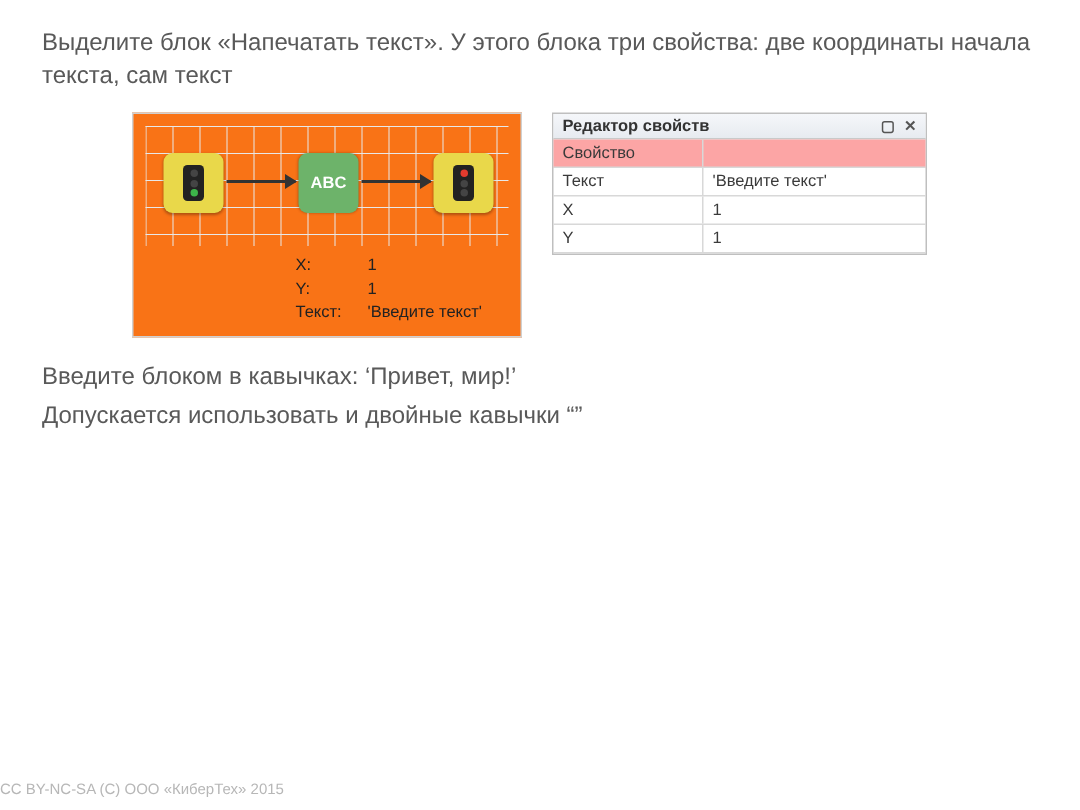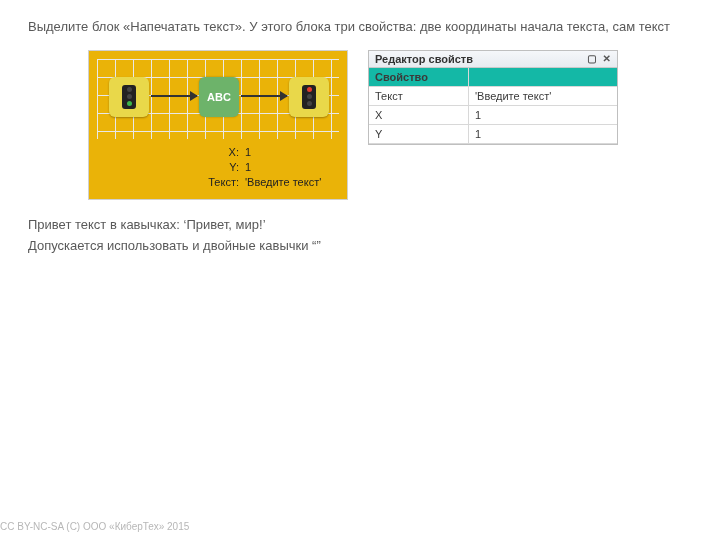--- a/index.html
+++ b/index.html
@@ -16,39 +16,38 @@
   .title {
     color: #6cb33f;
     font-size: 34px;
     font-weight: 400;
     letter-spacing: .5px;
     padding-bottom: 6px;
     border-bottom: 2px solid #6cb33f;
     margin-bottom: 14px;
   }
   .para {
-    font-size: 13px;
+    font-size: 16px;
     line-height: 1.35;
     color: #595959;
     margin-bottom: 14px;
   }
   .para.tight { margin-bottom: 4px; }
   .bold { font-weight: 700; color: #4a4a4a; }
   .figs {
     display: flex;
     gap: 20px;
     margin: 4px 0 16px 60px;
     align-items: flex-start;
   }
   .diagram {
     width: 260px;
     border: 1px solid #d0d0d0;
-    background: #eab308;
+    background: #f97316;
     padding: 8px;
-    text-align: right;
   }
   .diagram-canvas {
     position: relative;
     height: 80px;
     background-image:
       linear-gradient(#e8e8e8 1px, transparent 1px),
       linear-gradient(90deg, #e8e8e8 1px, transparent 1px);
     background-size: 18px 18px;
   }
   .block {
@@ -90,21 +89,21 @@
     background: linear-gradient(#f5f7fa,#e7ebf0);
     border-bottom:1px solid #c9c9c9;
     padding: 2px 6px;
     display:flex; justify-content:space-between; align-items:center;
     font-weight:600; color:#333;
   }
   .pe-ctrls{ display:flex; gap:6px; font-size:10px; color:#555;}
   .pe-head, .pe-row{
     display:flex; border-bottom:1px solid #d8d8d8;
   }
-  .pe-head{ background:#14b8a6; font-weight:700;}
+  .pe-head{ background:#fca5a5; font-weight:400;}
   .pe-cell{ padding:3px 6px; }
   .pe-cell.c1{ width:100px; border-right:1px solid #d8d8d8;}
   .pe-cell.c2{ flex:1;}
   .footer{
     position:absolute; bottom:8px; left:0; right:0;
     text-align:left; font-size:10px; color:#b7b7b7;
   }
 </style>
 </head>
 <body>
@@ -171,17 +170,17 @@
         <div class="pe-cell c2">1</div>
       </div>
       <div class="pe-row">
         <div class="pe-cell c1">Y</div>
         <div class="pe-cell c2">1</div>
       </div>
     </div>
   </div>
 
 
-  <div class="para tight">Привет текст в кавычках: ‘Привет, мир!’</div>
+  <div class="para tight">Введите блоком в кавычках: ‘Привет, мир!’</div>
   <div class="para">Допускается использовать и двойные кавычки “”</div>
 </div>
 
 <div class="footer">CC BY-NC-SA (C) ООО «КиберТех» 2015</div>
 
 </body></html>

